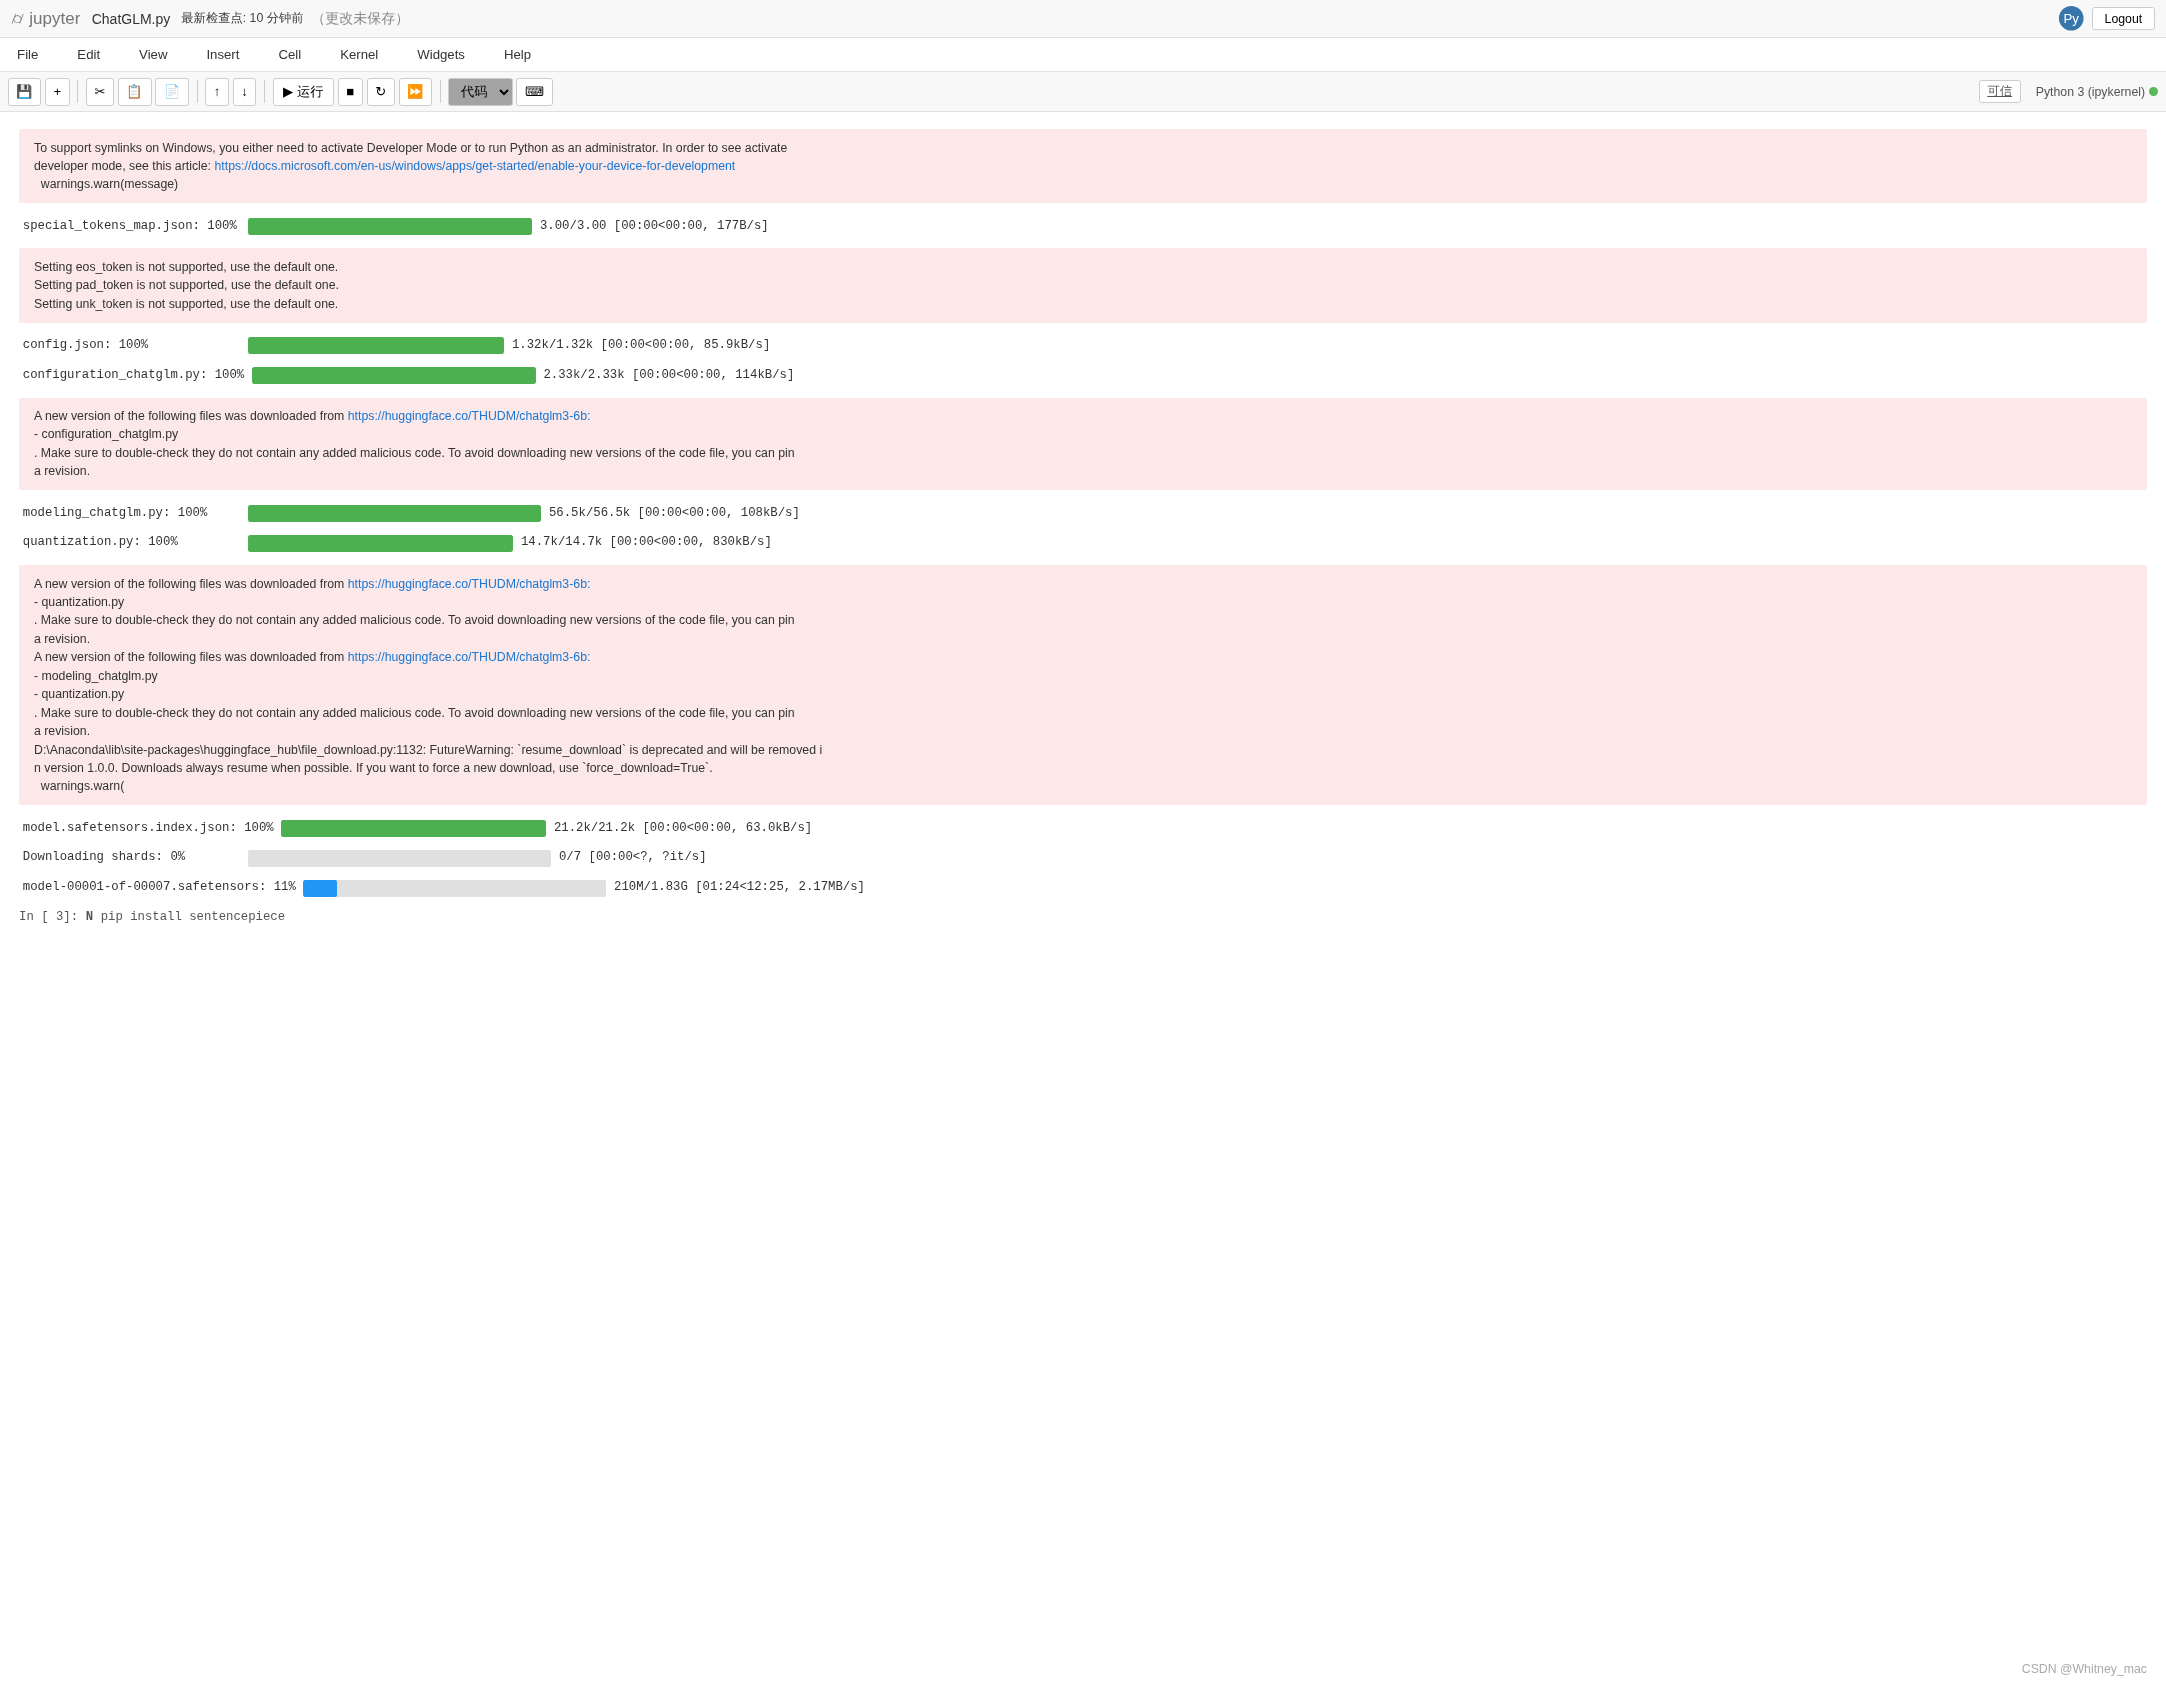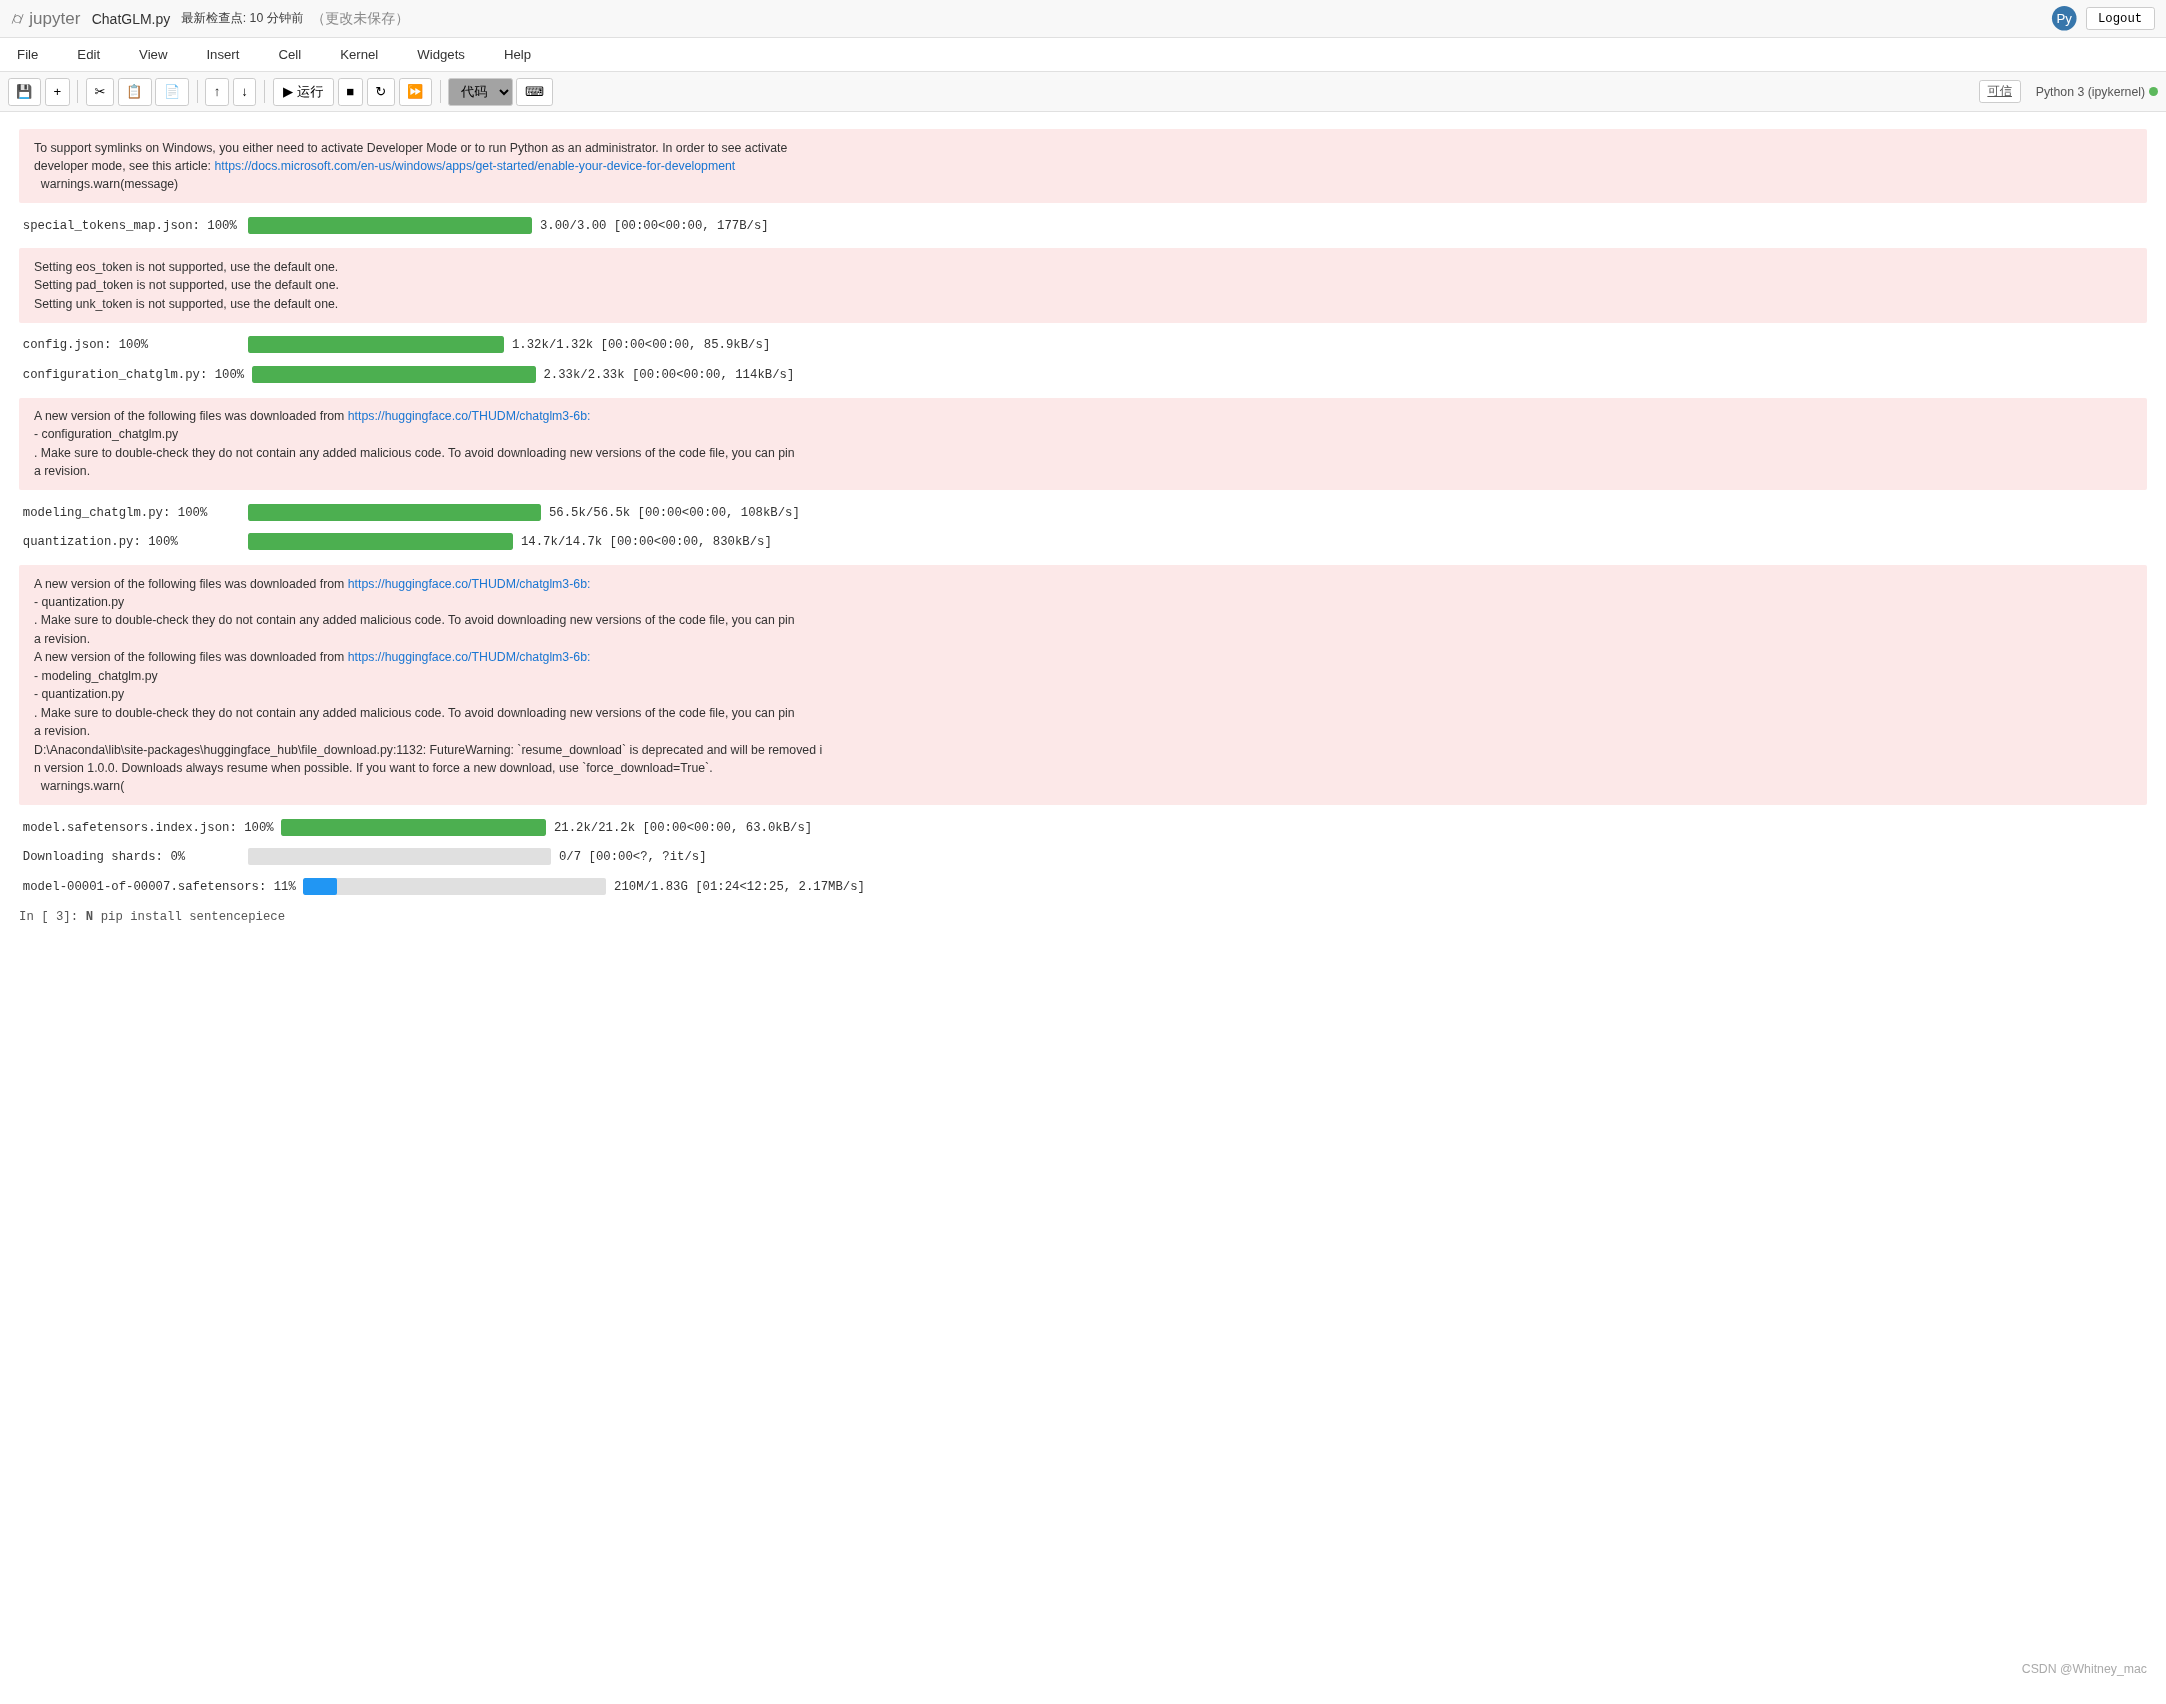--- a/index.html
+++ b/index.html
@@ -53,21 +53,20 @@
       width: 26.5px;
       height: 26.5px;
     }
     .logout-btn {
       border: 0.9px solid #ccc;
       background: #fff;
       padding: 3.8px 11.4px;
       border-radius: 2.8px;
       cursor: pointer;
       font-size: 12.3px;
-      font-family: Liberation Mono, monospace;
     }
 
     
     .menu-bar {
       display: flex;
       align-items: center;
       padding: 3.8px 7.6px;
       border-bottom: 0.9px solid #e0e0e0;
       background: #fff;
       height: 34px;
@@ -185,21 +184,21 @@
       line-height: 1.5;
     }
     .warning-block a {
       color: #1976d2;
       text-decoration: none;
     }
 
     
     .progress-row {
       display: flex;
-      align-items: flex-start;
+      align-items: flex-end;
       padding: 5.7px 0 5.7px 3.8px;
       gap: 7.6px;
       font-family: 'Courier New', Courier, monospace;
       font-size: 12.3px;
     }
     .progress-label {
       min-width: 218px;
       white-space: nowrap;
     }
     .progress-bar-container {

